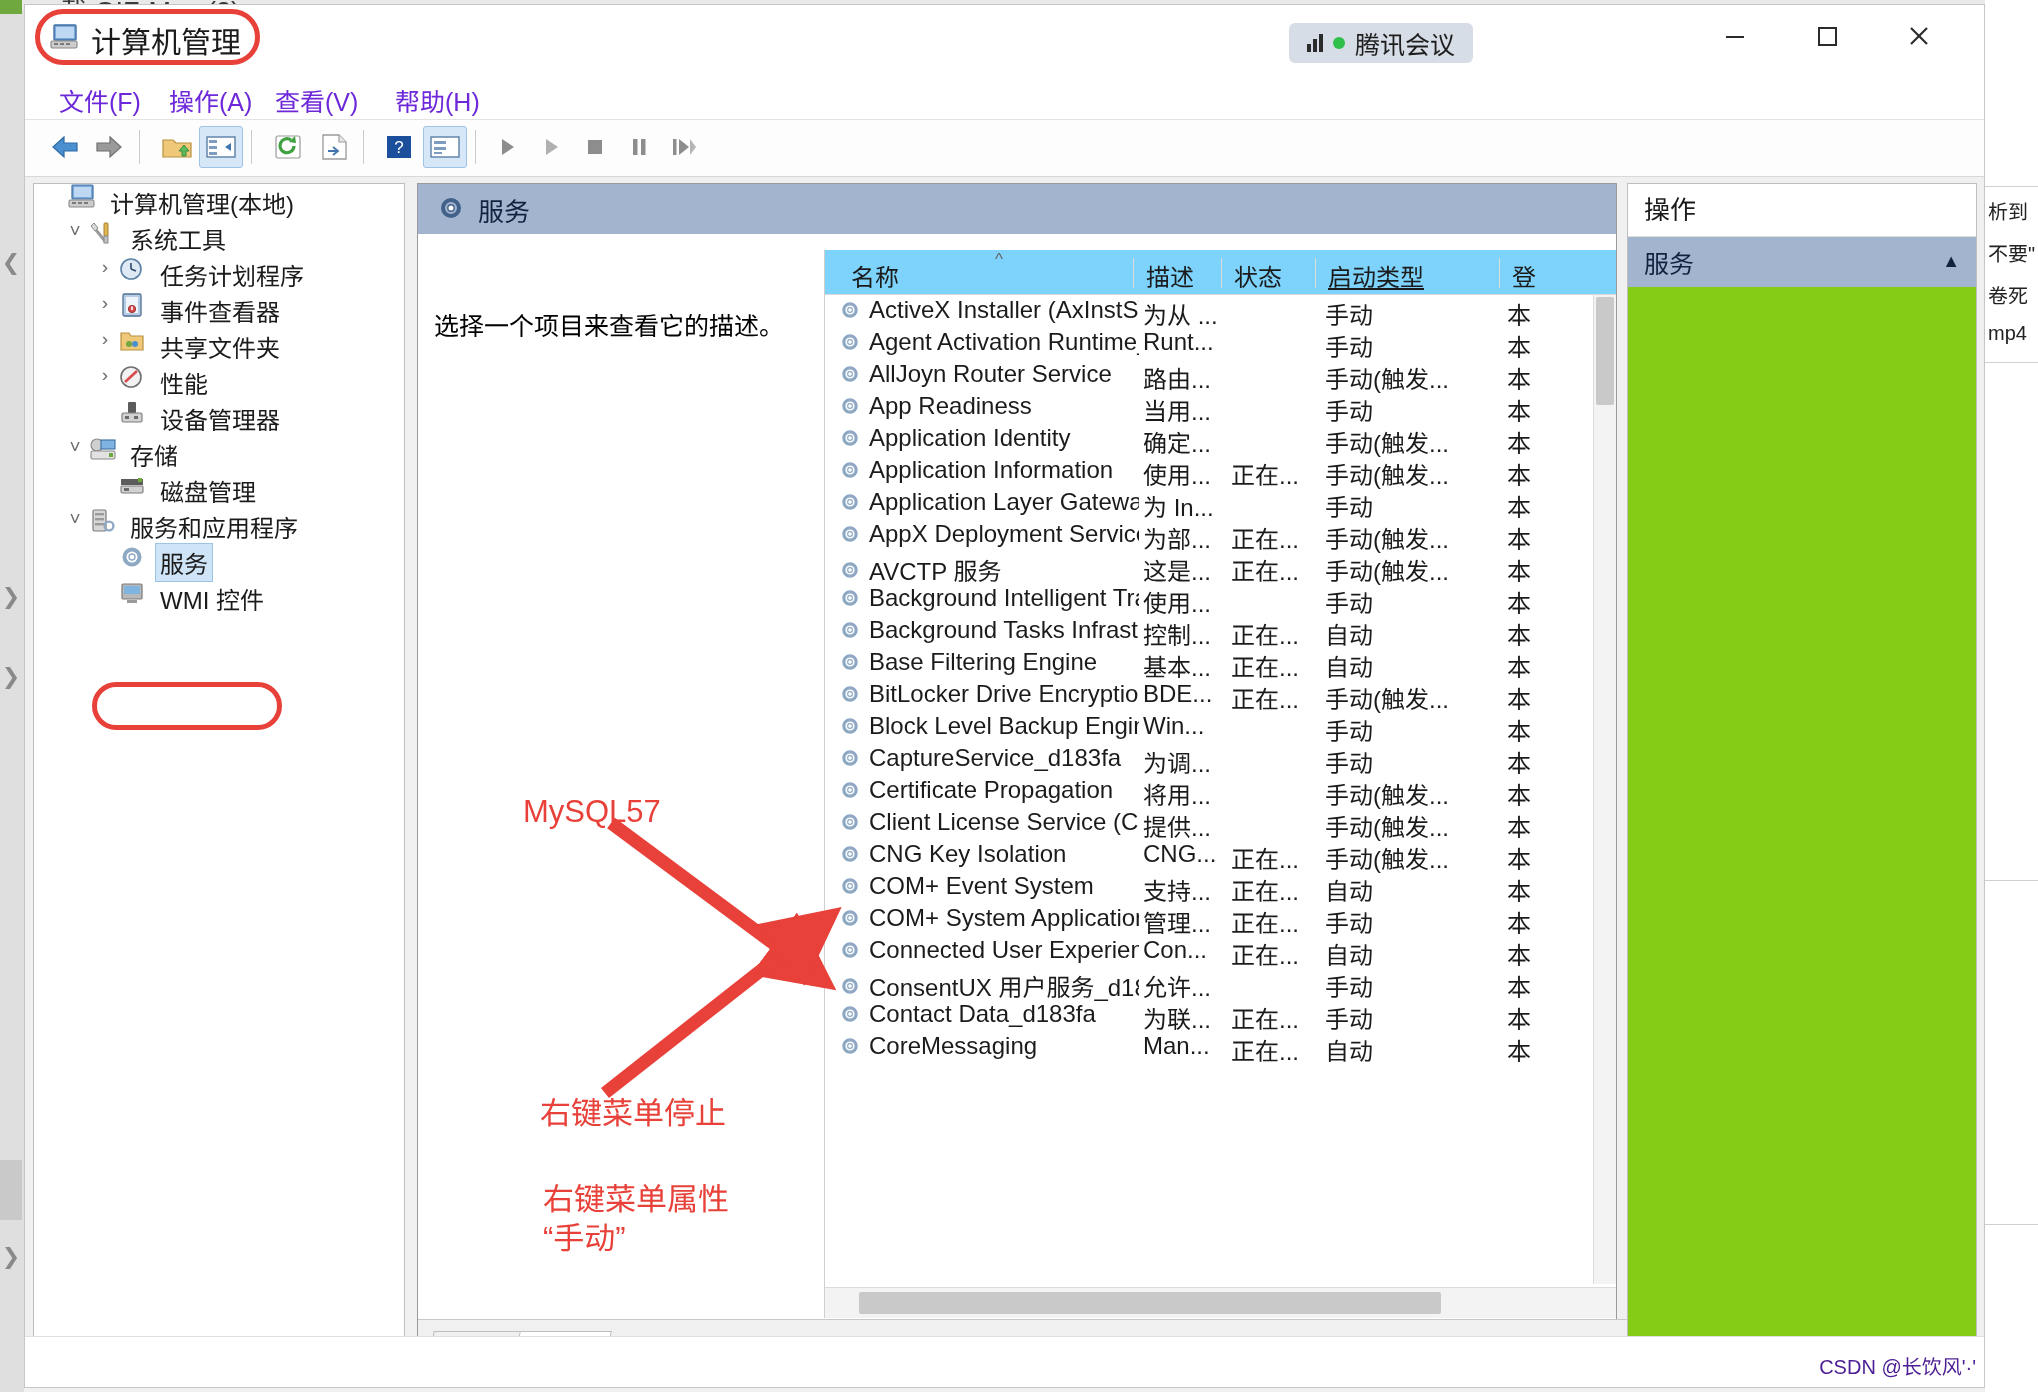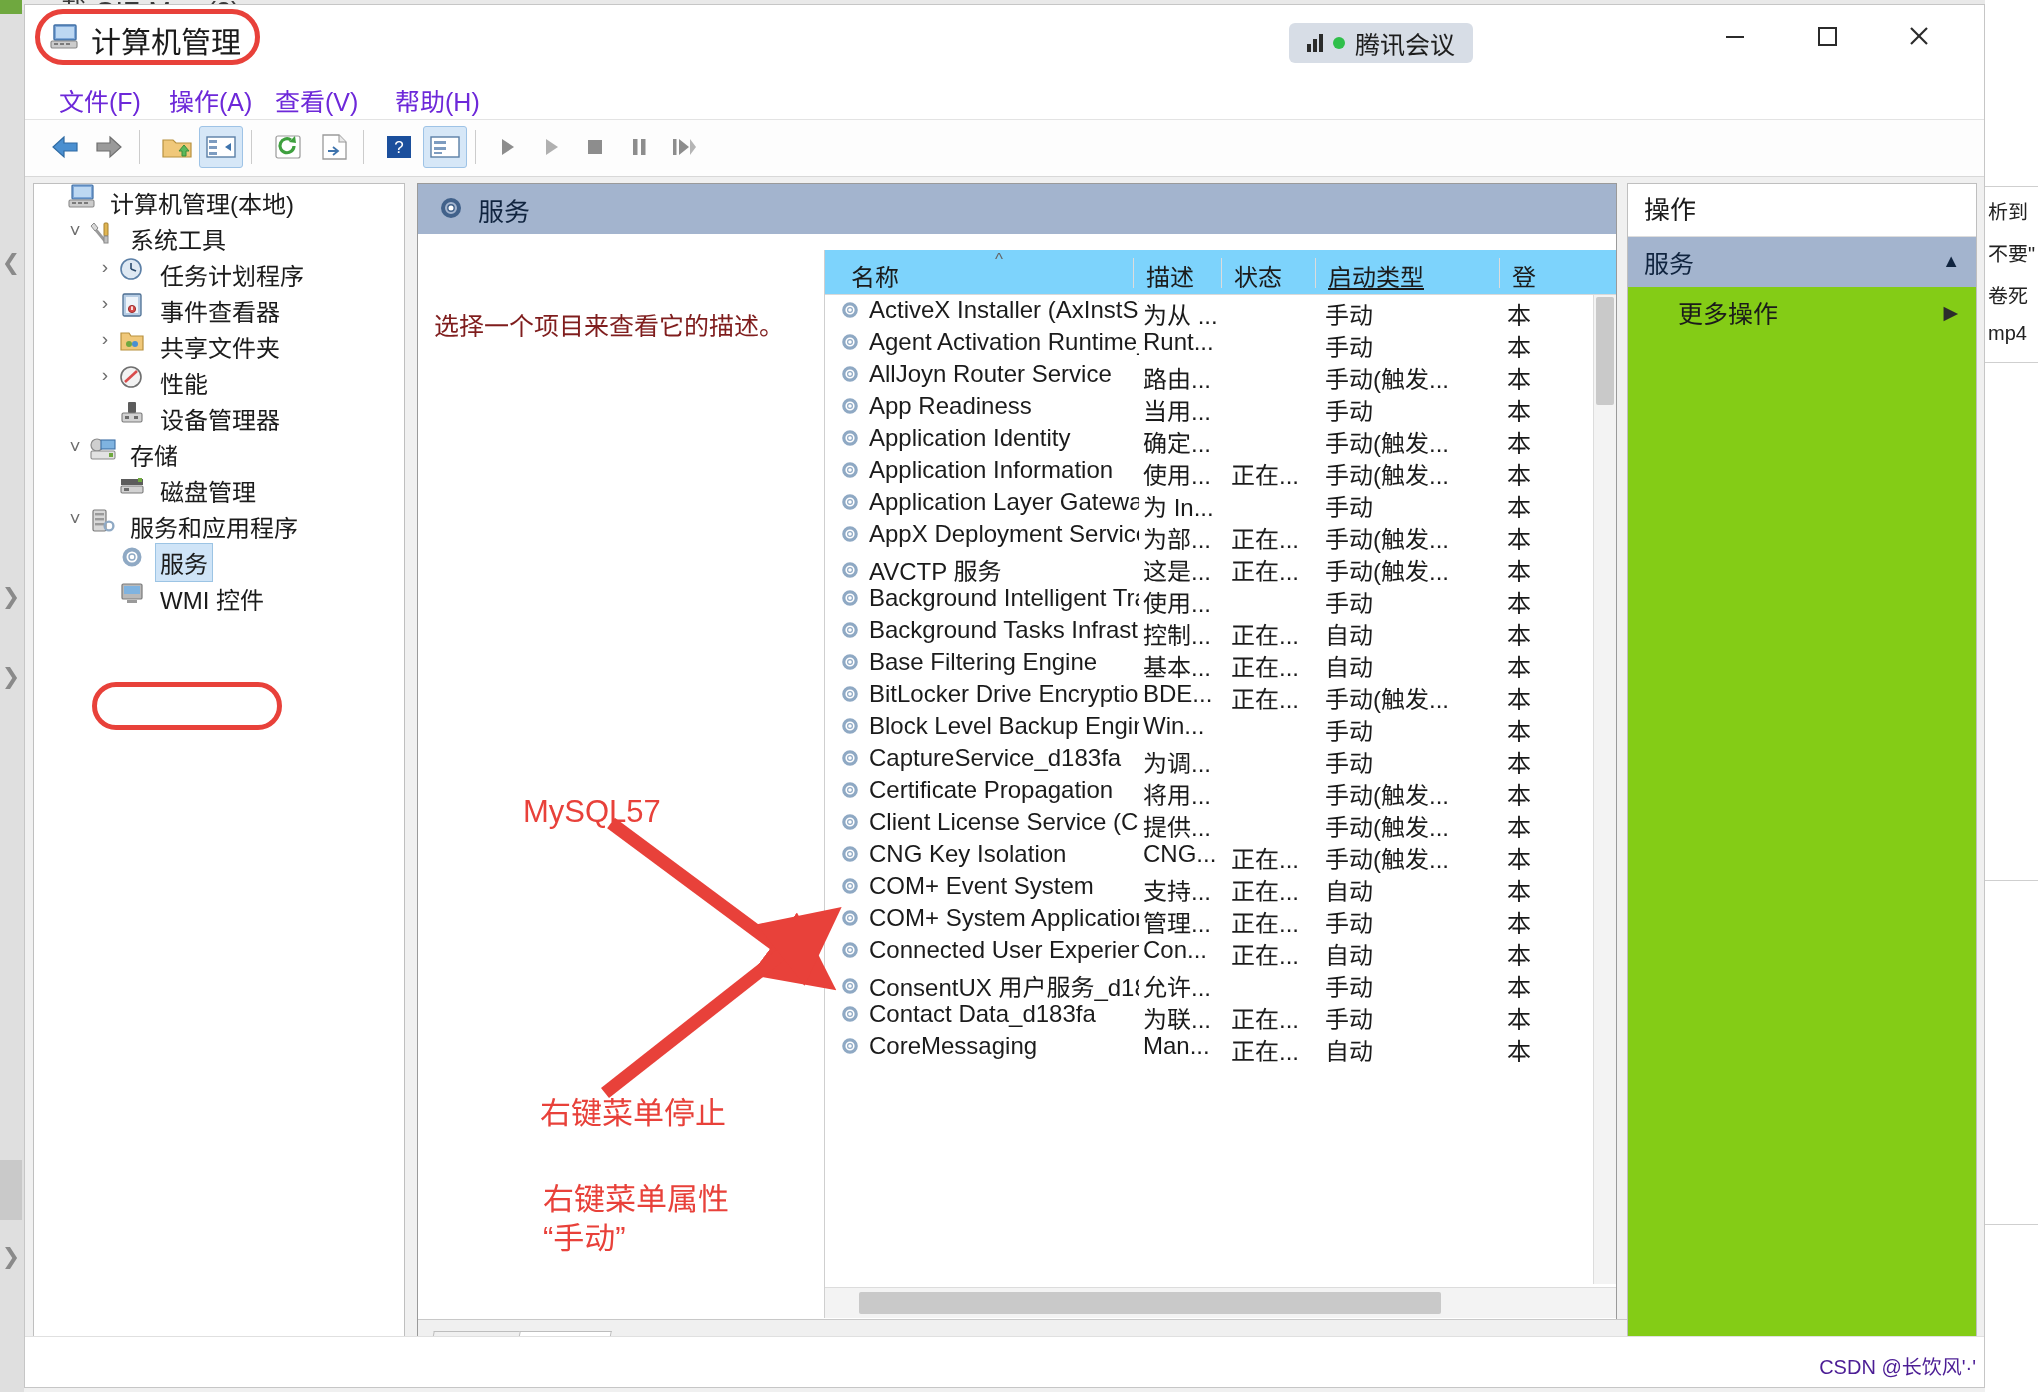--- a/index.html
+++ b/index.html
@@ -172,21 +172,21 @@
   .cp-inner {
     position: absolute; left: 0; top: 50px; right: 0; bottom: 0;
     display: block;
   }
   .desc-panel {
     position: absolute; left: 0; top: 0; width: 406px; bottom: 56px;
     background: #ffffff;
   }
   .desc-text {
     position: absolute; left: 16px; top: 72px;
-    font-size: 25px; color: #7f1d1d; white-space: nowrap;
+    font-size: 25px; color: #000000; white-space: nowrap;
   }
 
   .list-panel {
     position: absolute; left: 406px; top: 16px; right: 0; bottom: 56px;
     background: #ffffff; border-left: 1px solid #cfcfcf;
   }
   .lp-headrow {
     position: relative; height: 44px; background: #7dd3fc;
     border-bottom: 1px solid #d9d9d9;
     font-size: 24px; color: #1b1b1b;
@@ -990,24 +990,20 @@
           </div>
         </div>
       </div>
 
       <div class="act-pane">
         <div class="act-title">操作</div>
         <div class="act-section">
           <span>服务</span>
           <span class="act-collapse">▲</span>
         </div>
-        <div class="act-item">
-          <span>更多操作</span>
-          <span class="submenu-arrow">▶</span>
-        </div>
       </div>
 
       <div class="anno" style="left:498px; top:616px;">MySQL57</div>
       <div class="anno" style="left:515px; top:918px;">右键菜单停止</div>
       <div class="anno" style="left:518px; top:1004px;">右键菜单属性
 “手动”</div>
 
       <svg class="anno-arrow" style="left:580px; top:640px;" width="260" height="200" viewBox="0 0 260 200">
         <defs>
           <marker id="ah1" markerWidth="6" markerHeight="6" refX="3" refY="3" orient="auto">

